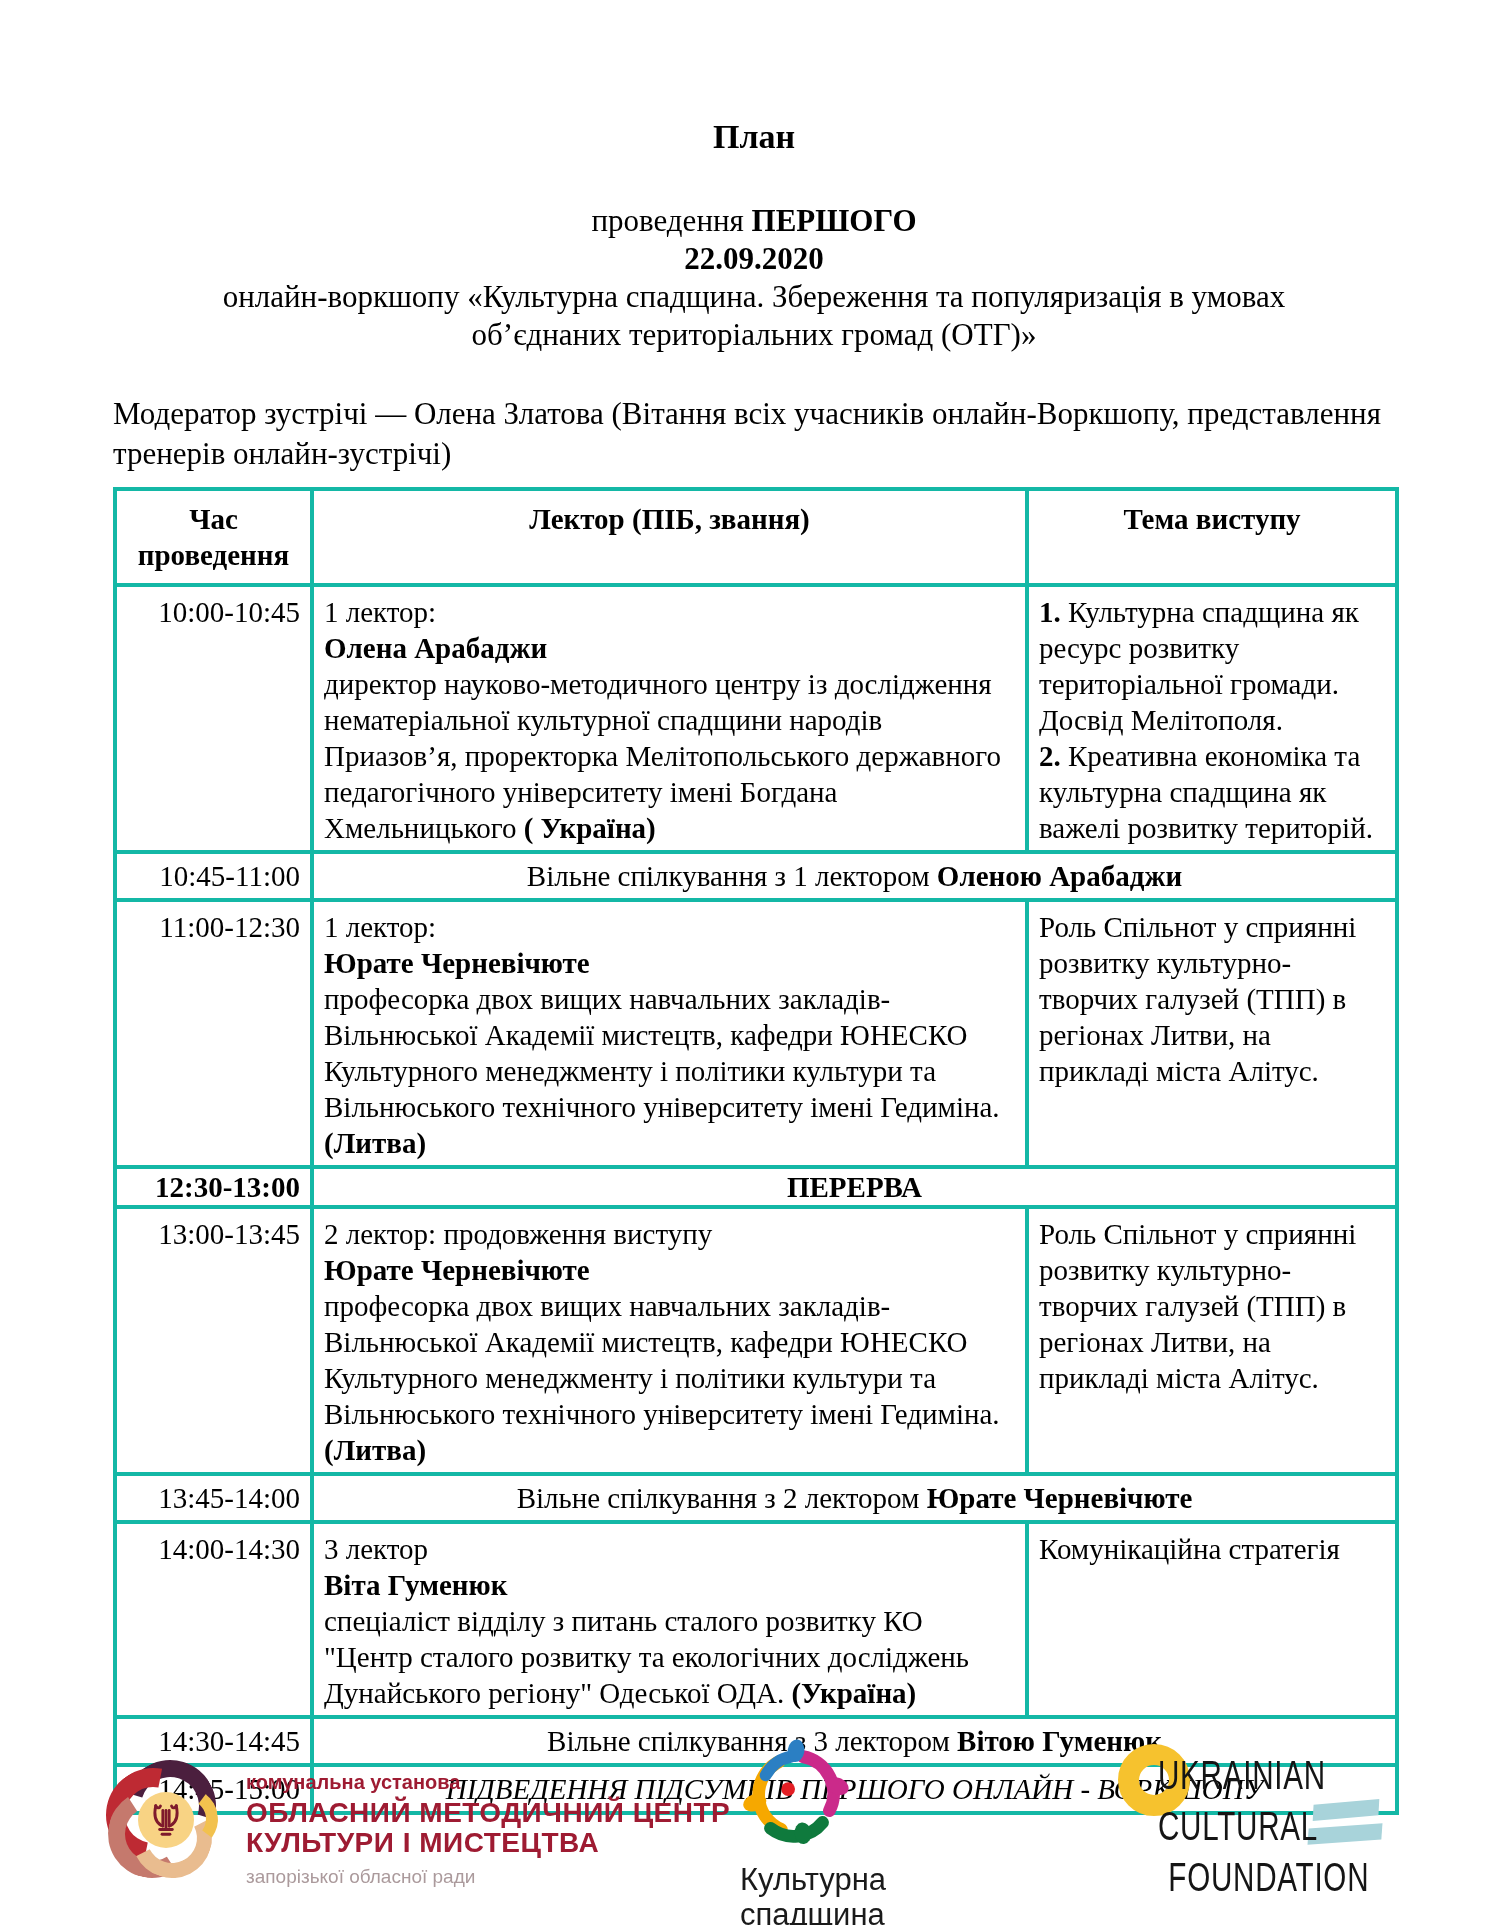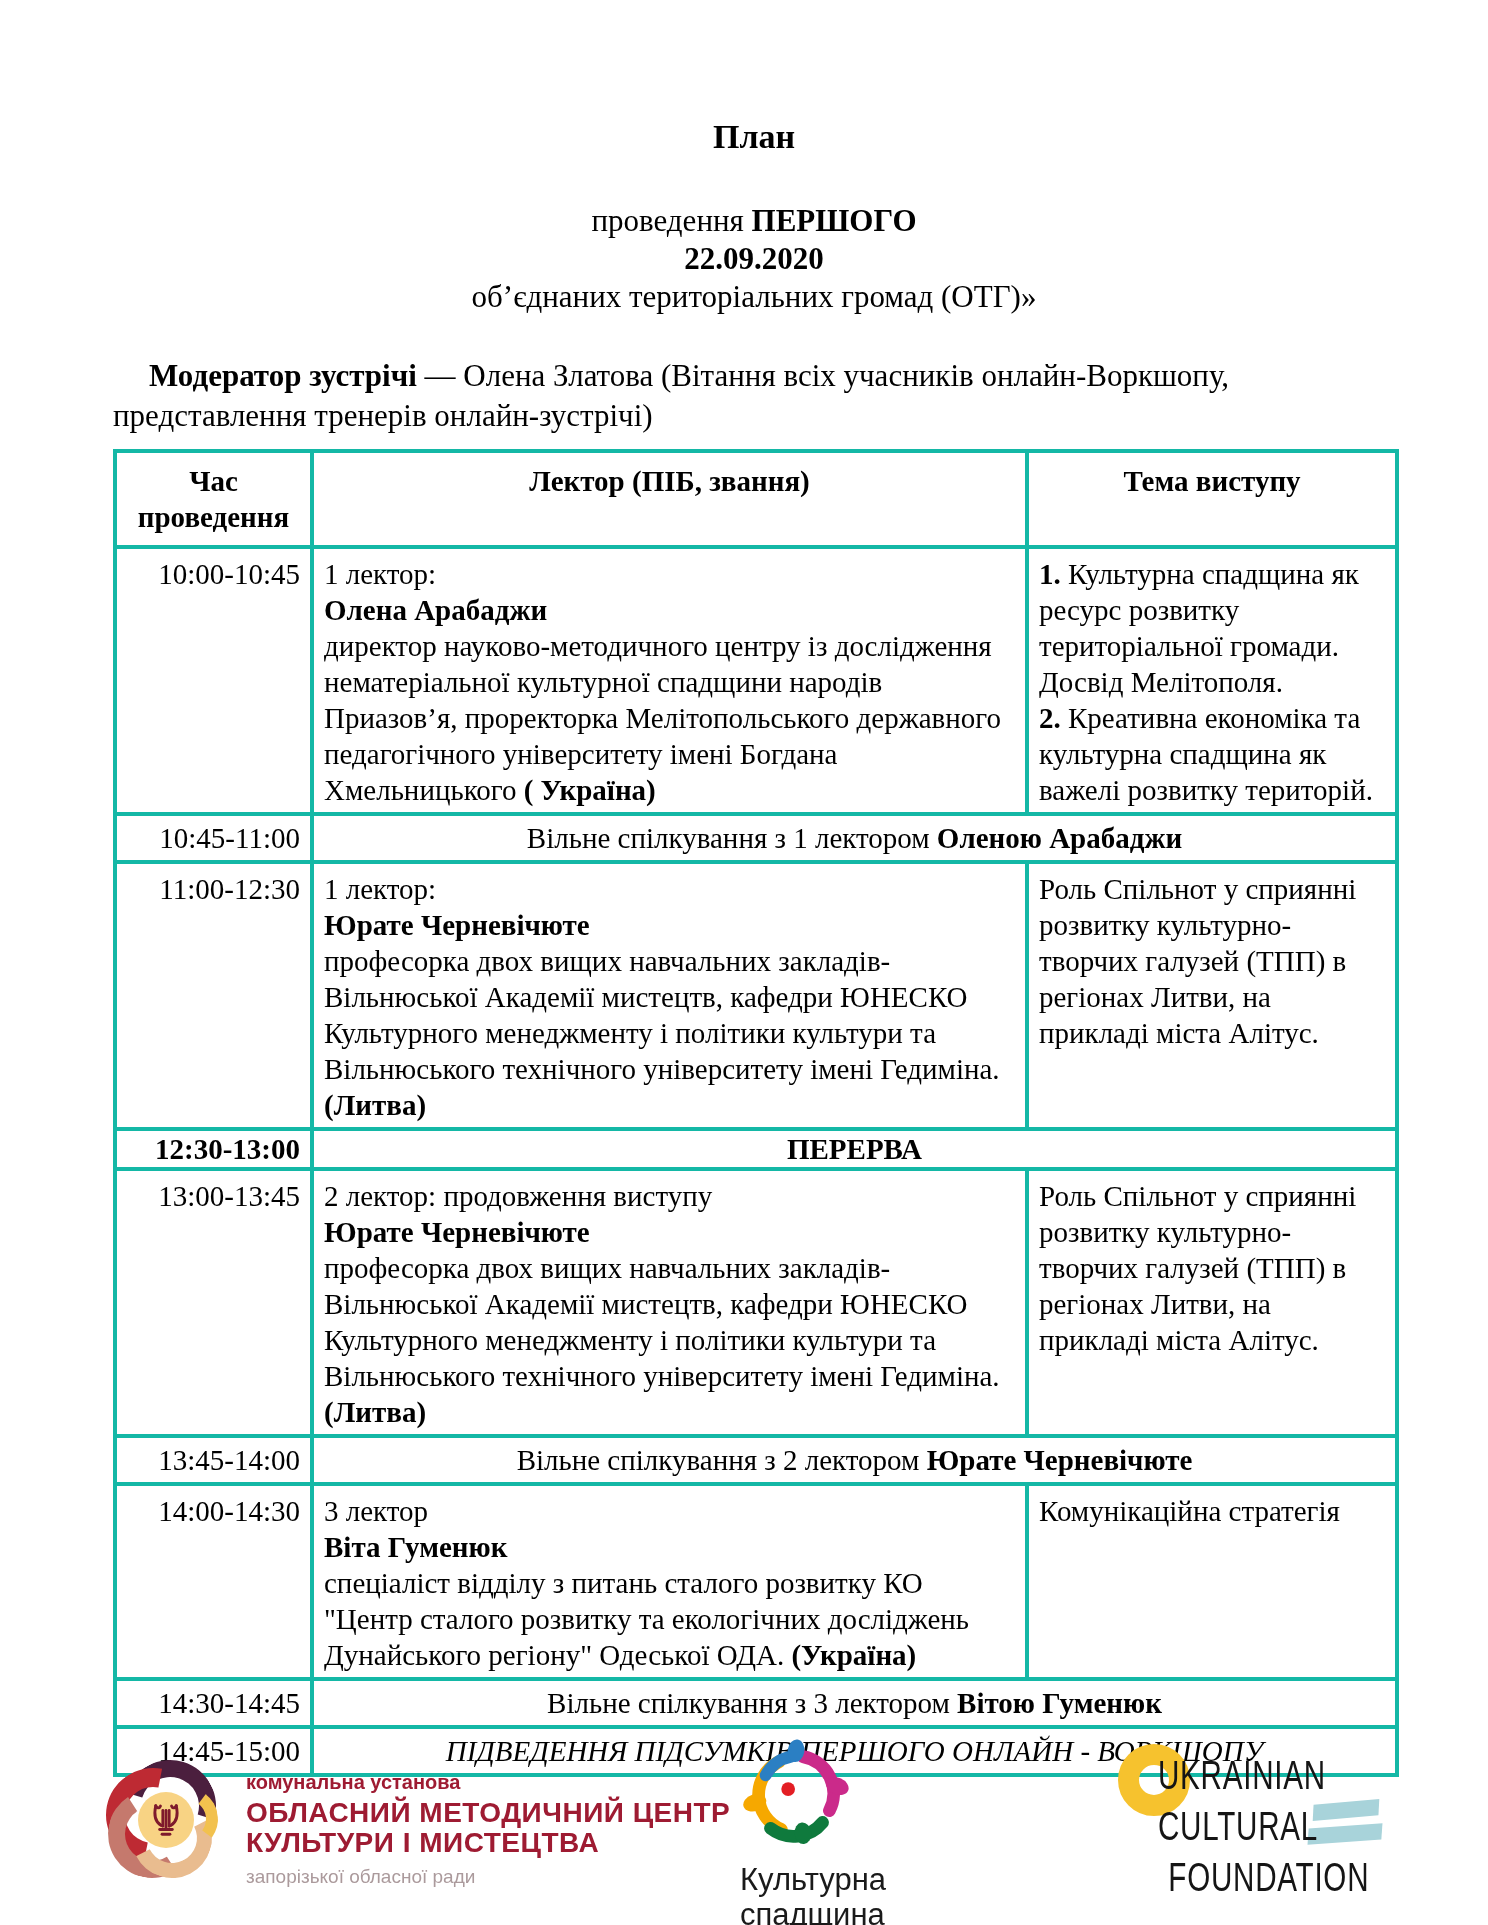--- a/index.html
+++ b/index.html
@@ -23,21 +23,21 @@
     margin-top:46px;
     text-align:center;
     font-size:31px;line-height:38px;
   }
   .subtitle .b{font-weight:bold;}
   .moderator{
     margin-top:40px;margin-bottom:13px;
     text-align:left;
     font-size:31px;line-height:40px;
   }
-  .moderator b{font-weight:bold;margin-left:36px;}
+  .moderator b{font-weight:normal;}
 
   
   table.plan{
     border-collapse:collapse;
     width:1282px;table-layout:fixed;
     font-size:29px;line-height:36px;
   }
   table.plan col.c1{width:197px;}
   table.plan col.c2{width:715px;}
   table.plan col.c3{width:370px;}
@@ -115,20 +115,21 @@
 <body>
 
 <div class="page">
   <div class="content">
 
     <div class="doc-title">План</div>
 
     <div class="subtitle">
       <div><span>проведення </span><span class="b">ПЕРШОГО</span></div>
       <div class="b">22.09.2020</div>
+      <div>онлайн-воркшопу «Культурна спадщина. Збереження та популяризація в умовах</div>
       <div>об’єднаних територіальних громад (ОТГ)»</div>
     </div>
 
     <div class="moderator"><b>Модератор зустрічі</b><span> — Олена Златова (Вітання всіх учасників онлайн-Воркшопу, представлення тренерів онлайн-зустрічі)</span></div>
 
     <table class="plan">
       <colgroup>
           <col class="c1">
           <col class="c2">
           <col class="c3">

